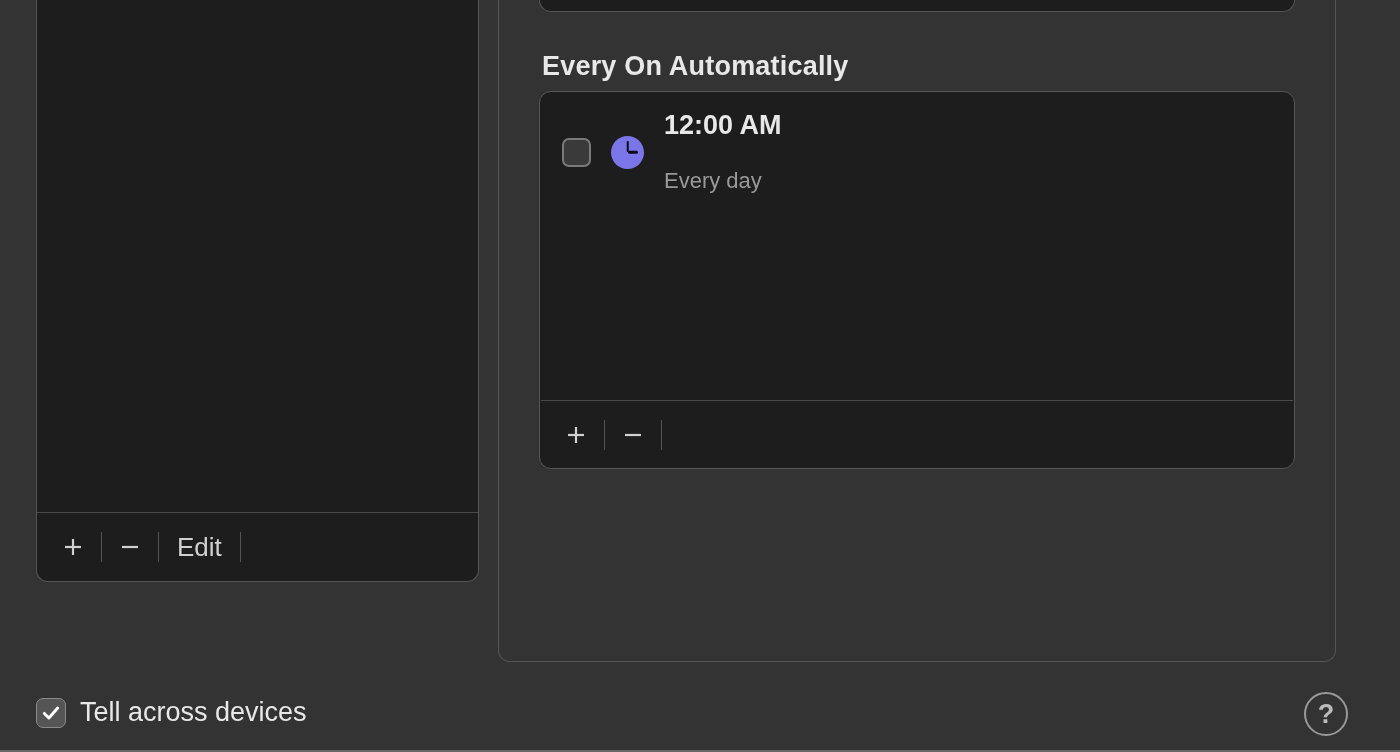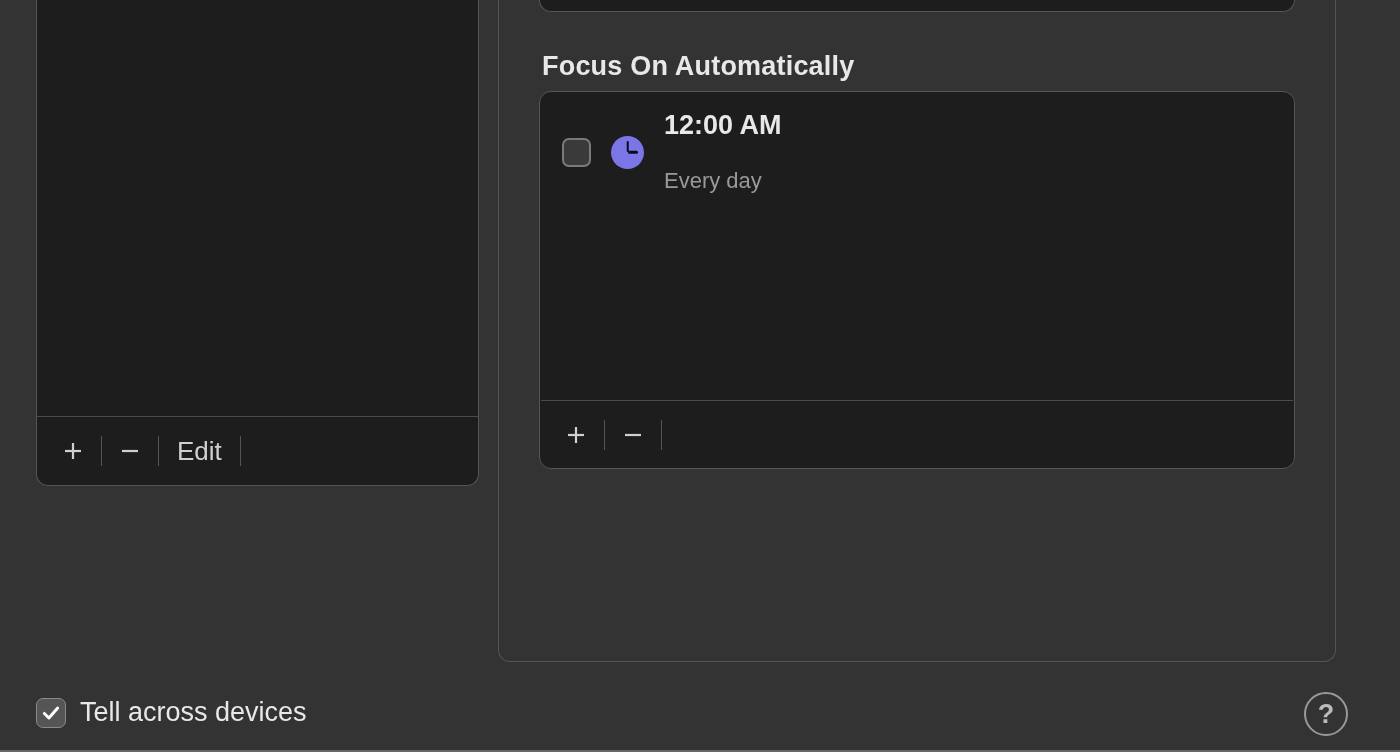--- a/index.html
+++ b/index.html
@@ -14,21 +14,21 @@
       width: 1400px;
       height: 752px;
       overflow: hidden;
       position: relative;
     }
     .left-panel {
       position: absolute;
       left: 36px;
       top: 0px;
       width: 443px;
-      height: 486px;
+      height: 582px;
       background: #1d1d1d;
       border: 1px solid #555;
       border-top: none;
       border-radius: 0 0 12px 12px;
     }
     .left-panel-inner {
       position: absolute;
       top: 0;
       left: 0;
       right: 0;
@@ -285,21 +285,21 @@
         </svg>
     </div>
     <div class="vdivider"></div>
     <div class="edit-btn">Edit</div>
     <div class="vdivider"></div>
   </div>
 </div>
 
 <div class="right-panel">
   <div class="top-box"></div>
-  <div class="section-header">Focus On Automatically</div>
+  <div class="section-header">Every On Automatically</div>
 
   <div class="schedule-box">
     <div class="schedule-item">
       <div class="schedule-checkbox"></div>
       <div class="clock-icon"></div>
       <div class="schedule-text">
         <div class="schedule-time">12:00 AM</div>
         <div class="schedule-repeat">Every day</div>
       </div>
     </div>

